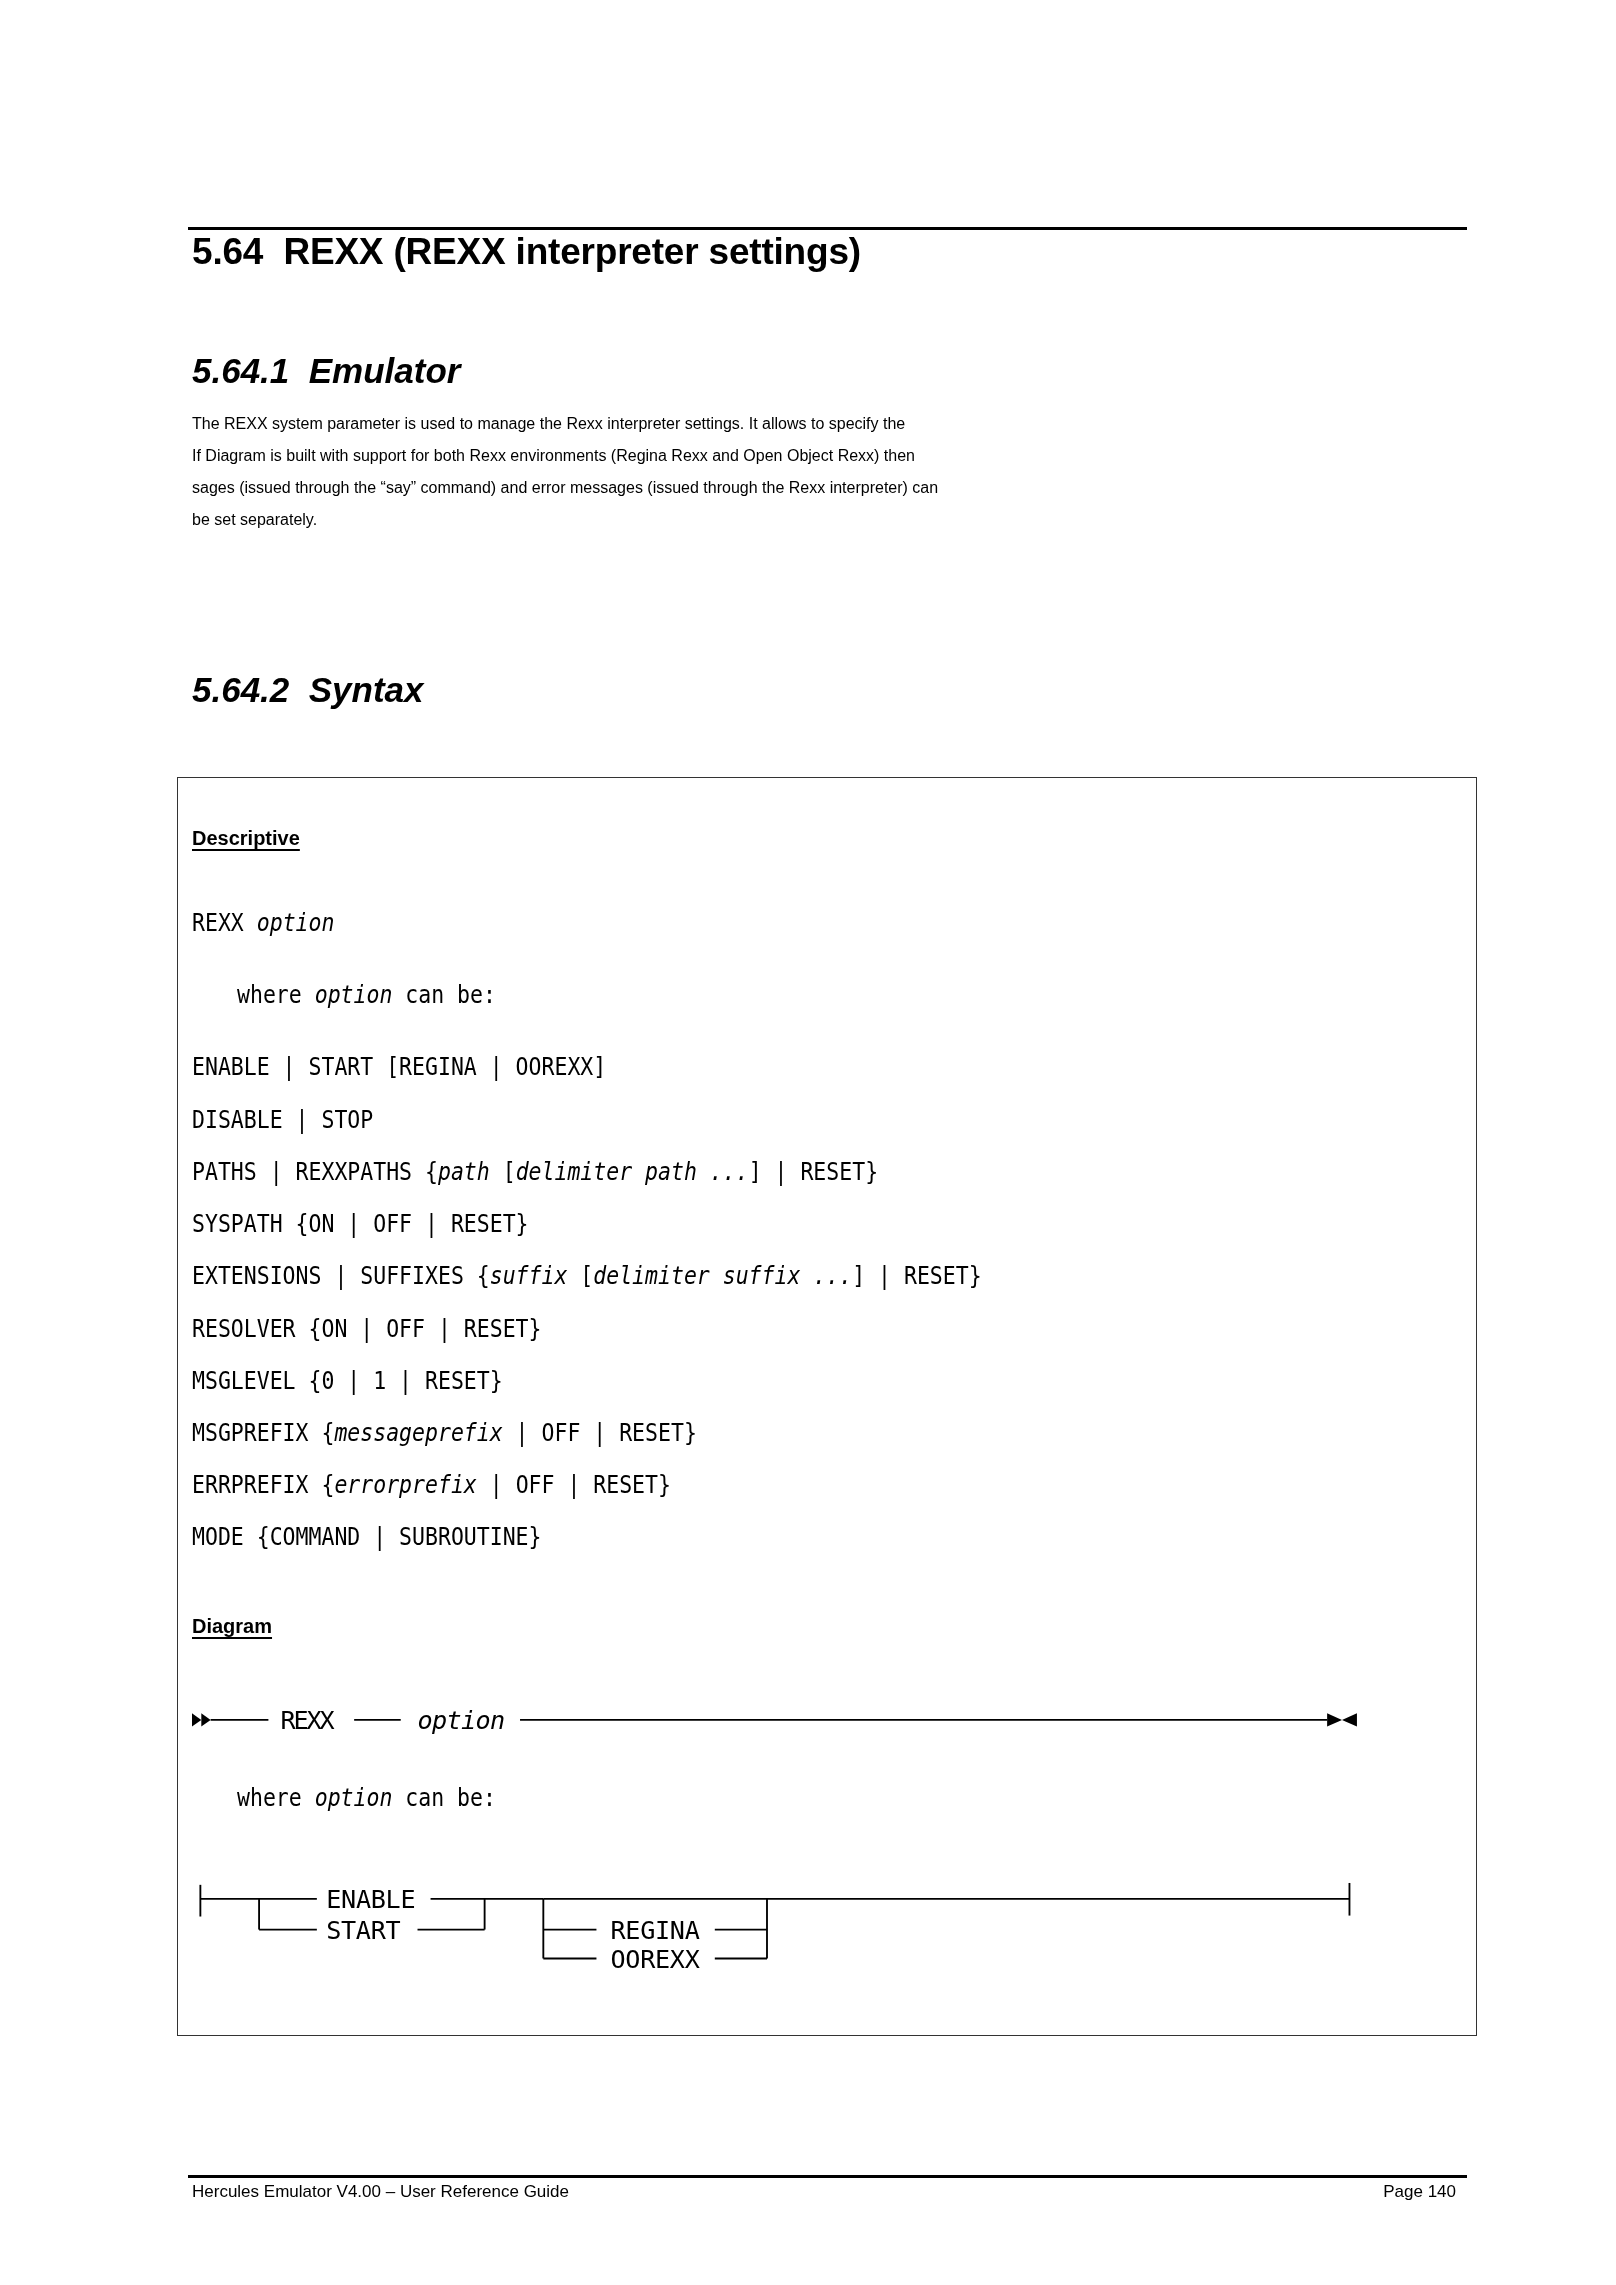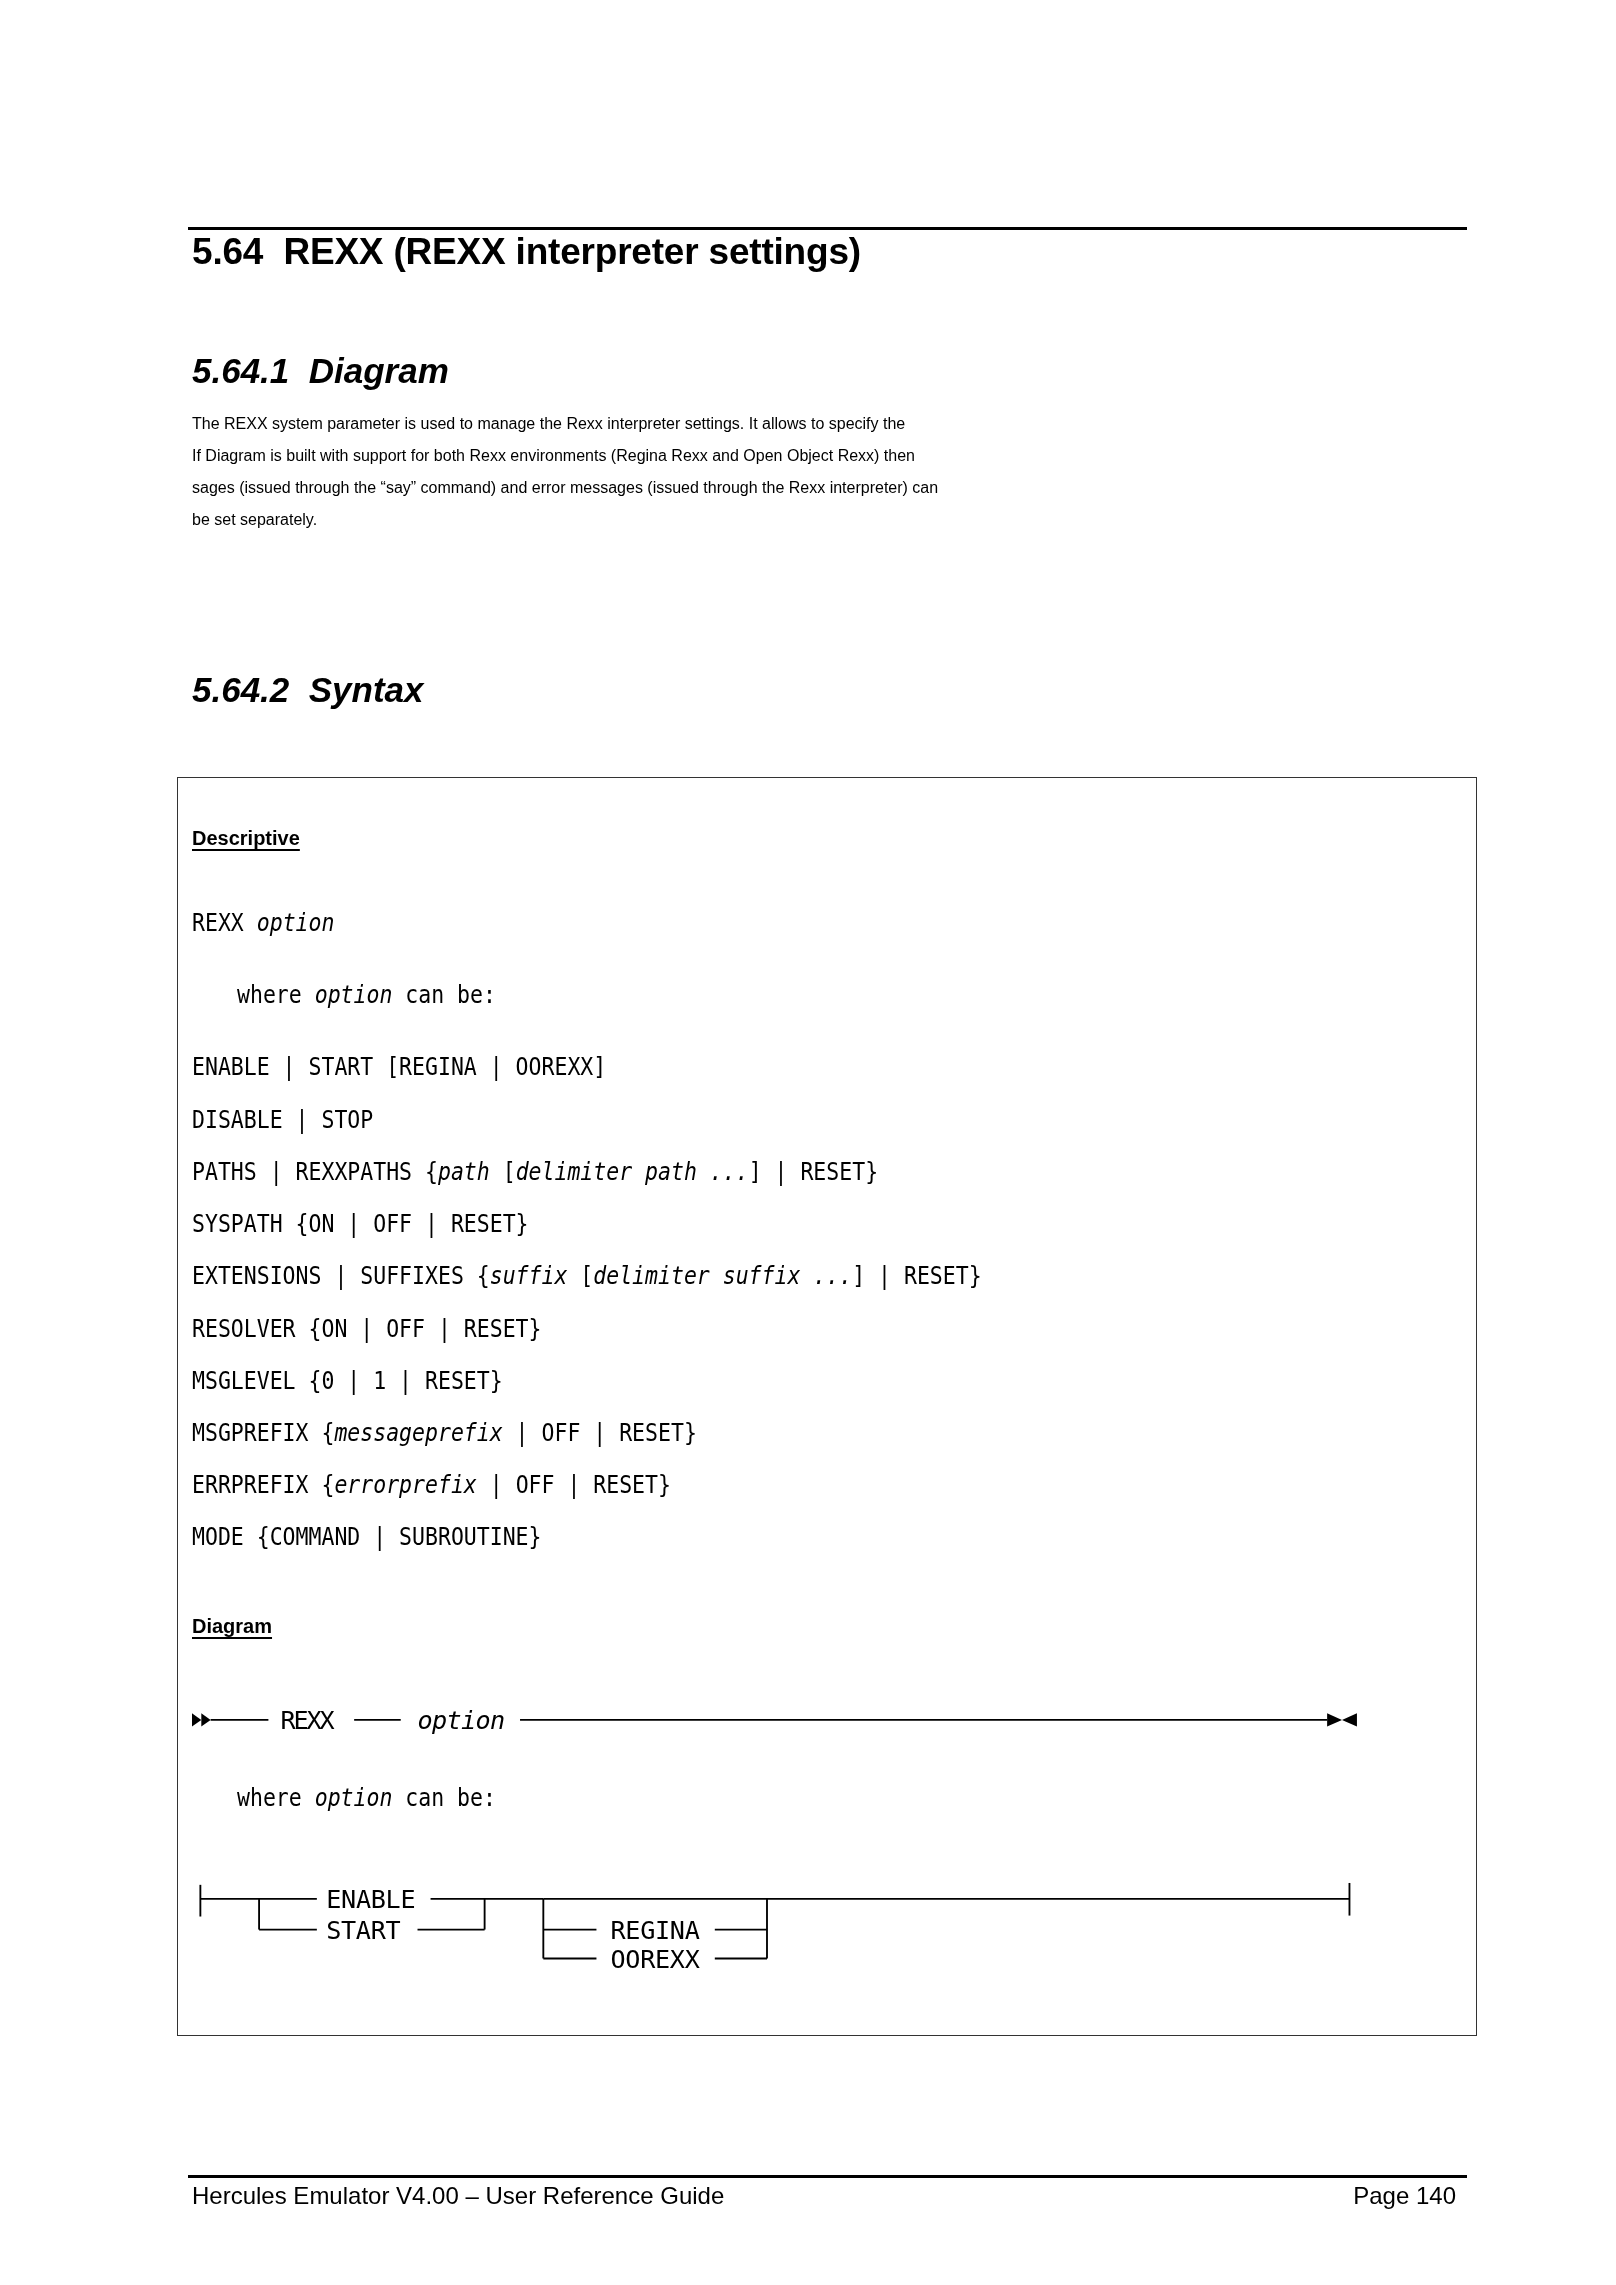--- a/index.html
+++ b/index.html
@@ -9,32 +9,32 @@
   .sans { font-family: Liberation Sans, sans-serif; }
   .mono { font-family: "DejaVu Sans Mono", monospace; }
   .h1 { font-size: 37px; font-weight: bold; white-space: nowrap; letter-spacing: -0.2px; }
   .h2 { font-size: 35px; font-weight: bold; font-style: italic; white-space: nowrap; }
   .body-text { font-size: 16px; line-height: 32px; width: 1286px; }
   .body-line { display: block; white-space: nowrap; }
   .box { position: absolute; left: 177px; top: 777px; width: 1300px; height: 1259px; border: 1.9px solid #333; box-sizing: border-box; }
   .sub-title { font-size: 20px; font-weight: bold; text-decoration: underline; text-decoration-thickness: 1.9px; text-underline-offset: 3.7px; }
   .code { font-size: 25px; white-space: pre; transform: scaleX(0.86); transform-origin: left center; }
   .it { font-style: italic; }
-  .footer { font-size: 24px; white-space: nowrap; }
+  .footer { font-size: 17px; white-space: nowrap; }
   svg text { font-family: "DejaVu Sans Mono", monospace; }
 </style>
 </head>
 <body>
 
 <div class="rule" style="left:188px; top:227px; width:1279px; height:2.8px;"></div>
 <div class="abs sans h1" style="left:192px; top:231px;">
   <span>5.64</span>&nbsp;&nbsp;<span>REXX (REXX interpreter settings)</span>
 </div>
 
-<div class="abs sans h2" style="left:192px; top:351px; white-space:pre;">5.64.1  Diagram</div>
+<div class="abs sans h2" style="left:192px; top:351px; white-space:pre;">5.64.1  Emulator</div>
 <div class="abs sans body-text" style="left:192px; top:408px;">
   <span class="body-line">The REXX system parameter is used to manage the Rexx interpreter settings. It allows to specify the</span>
   <span class="body-line">If Diagram is built with support for both Rexx environments (Regina Rexx and Open Object Rexx) then</span>
   <span class="body-line">sages (issued through the “say” command) and error messages (issued through the Rexx interpreter) can</span>
   <span class="body-line">be set separately.</span>
 </div>
 
 <div class="abs sans h2" style="left:192px; top:670px; white-space:pre;">5.64.2  Syntax</div>
 
 <div class="box"></div>

